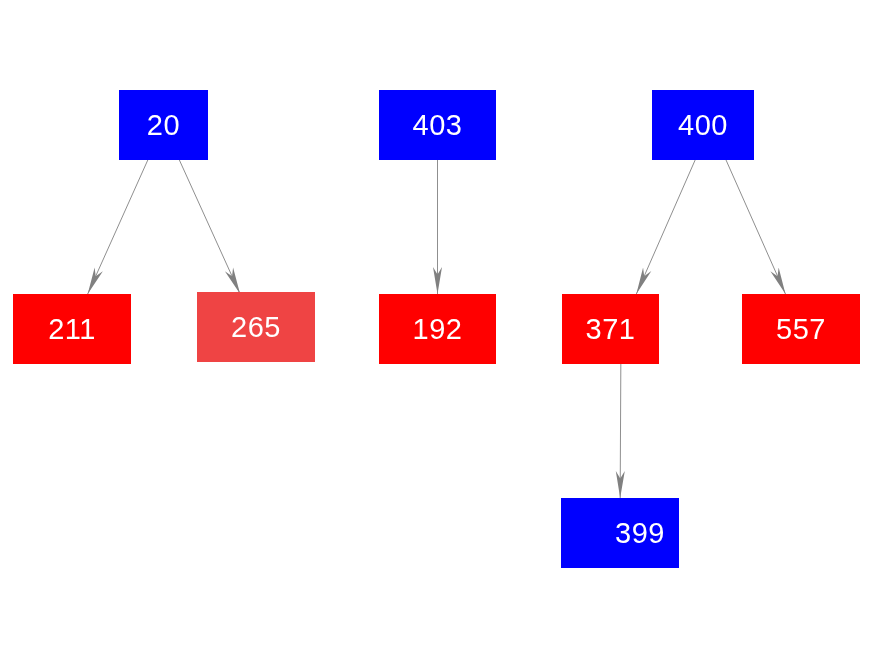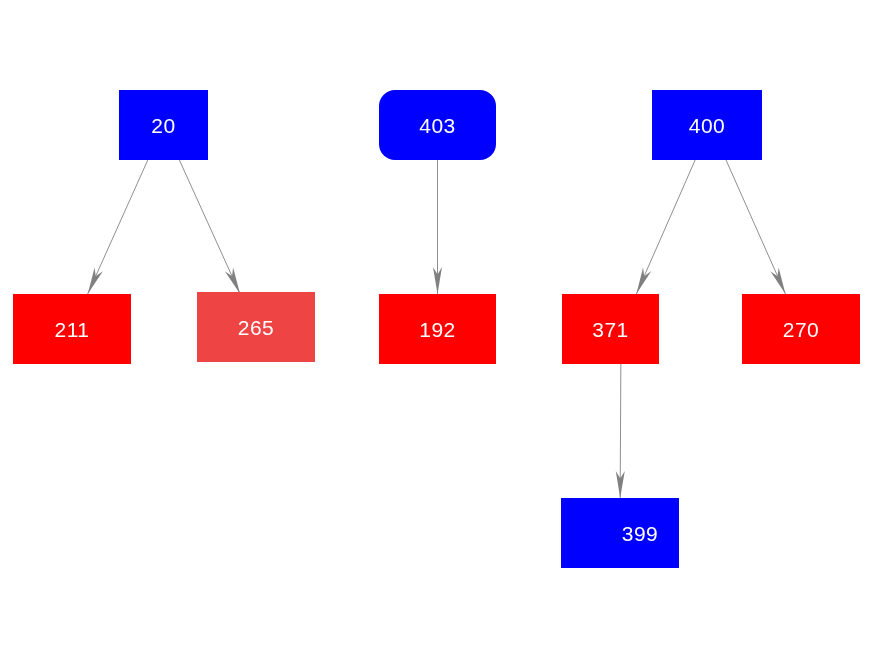--- a/index.html
+++ b/index.html
@@ -24,21 +24,21 @@
   }
   .node {
     position: absolute;
     display: flex;
     align-items: center;
     justify-content: center;
     box-sizing: border-box;
   }
   .node .label {
     color: #ffffff;
-    font-size: 21px;
+    font-size: 29px;
     line-height: 1;
     letter-spacing: 0.5px;
     user-select: none;
     text-align: center;
   }
 </style>
 </head>
 <body>
 
 <div class="canvas">
@@ -54,38 +54,38 @@
         <line x1="437.5" y1="160" x2="437.5" y2="294" stroke="#8f8f8f" stroke-width="1" marker-end="url(#arrowhead)"></line>
         <line x1="695.1446078431372" y1="160" x2="636.3553921568628" y2="294" stroke="#8f8f8f" stroke-width="1" marker-end="url(#arrowhead)"></line>
         <line x1="726.0269607843137" y1="160" x2="785.4730392156863" y2="294" stroke="#8f8f8f" stroke-width="1" marker-end="url(#arrowhead)"></line>
         <line x1="620.8284313725491" y1="364" x2="620.1715686274509" y2="498" stroke="#8f8f8f" stroke-width="1" marker-end="url(#arrowhead)"></line>
       </g>
   </svg>
   <div id="nodes-layer">
       <div class="node" style="left: 119px; top: 90px; width: 89px; height: 70px; background: rgb(0, 0, 255);">
         <span class="label" style="color: rgb(255, 255, 255);">20</span>
       </div>
-      <div class="node" style="left: 379px; top: 90px; width: 117px; height: 70px; background: rgb(0, 0, 255); border-radius: 16px;">
+      <div class="node" style="left: 379px; top: 90px; width: 117px; height: 70px; background: rgb(0, 0, 255);">
         <span class="label" style="color: rgb(255, 255, 255);">403</span>
       </div>
-      <div class="node" style="left: 652px; top: 90px; width: 110px; height: 70px; background: rgb(0, 0, 255);">
+      <div class="node" style="left: 652px; top: 90px; width: 102px; height: 70px; background: rgb(0, 0, 255);">
         <span class="label" style="color: rgb(255, 255, 255);">400</span>
       </div>
       <div class="node" style="left: 13px; top: 294px; width: 118px; height: 70px; background: rgb(255, 0, 0);">
         <span class="label" style="color: rgb(255, 255, 255);">211</span>
       </div>
       <div class="node" style="left: 197px; top: 292px; width: 118px; height: 70px; background: #ef4444;">
         <span class="label" style="color: rgb(255, 255, 255);">265</span>
       </div>
       <div class="node" style="left: 379px; top: 294px; width: 117px; height: 70px; background: rgb(255, 0, 0);">
         <span class="label" style="color: rgb(255, 255, 255);">192</span>
       </div>
       <div class="node" style="left: 562px; top: 294px; width: 97px; height: 70px; background: rgb(255, 0, 0);">
         <span class="label" style="color: rgb(255, 255, 255);">371</span>
       </div>
       <div class="node" style="left: 742px; top: 294px; width: 118px; height: 70px; background: rgb(255, 0, 0);">
-        <span class="label" style="color: rgb(255, 255, 255);">270</span>
+        <span class="label" style="color: rgb(255, 255, 255);">557</span>
       </div>
       <div class="node" style="left: 561px; top: 498px; width: 118px; height: 70px; background: rgb(0, 0, 255); padding-left: 40px;">
         <span class="label" style="color: rgb(255, 255, 255);">399</span>
       </div>
     </div>
 </div>
 
 </body></html>

